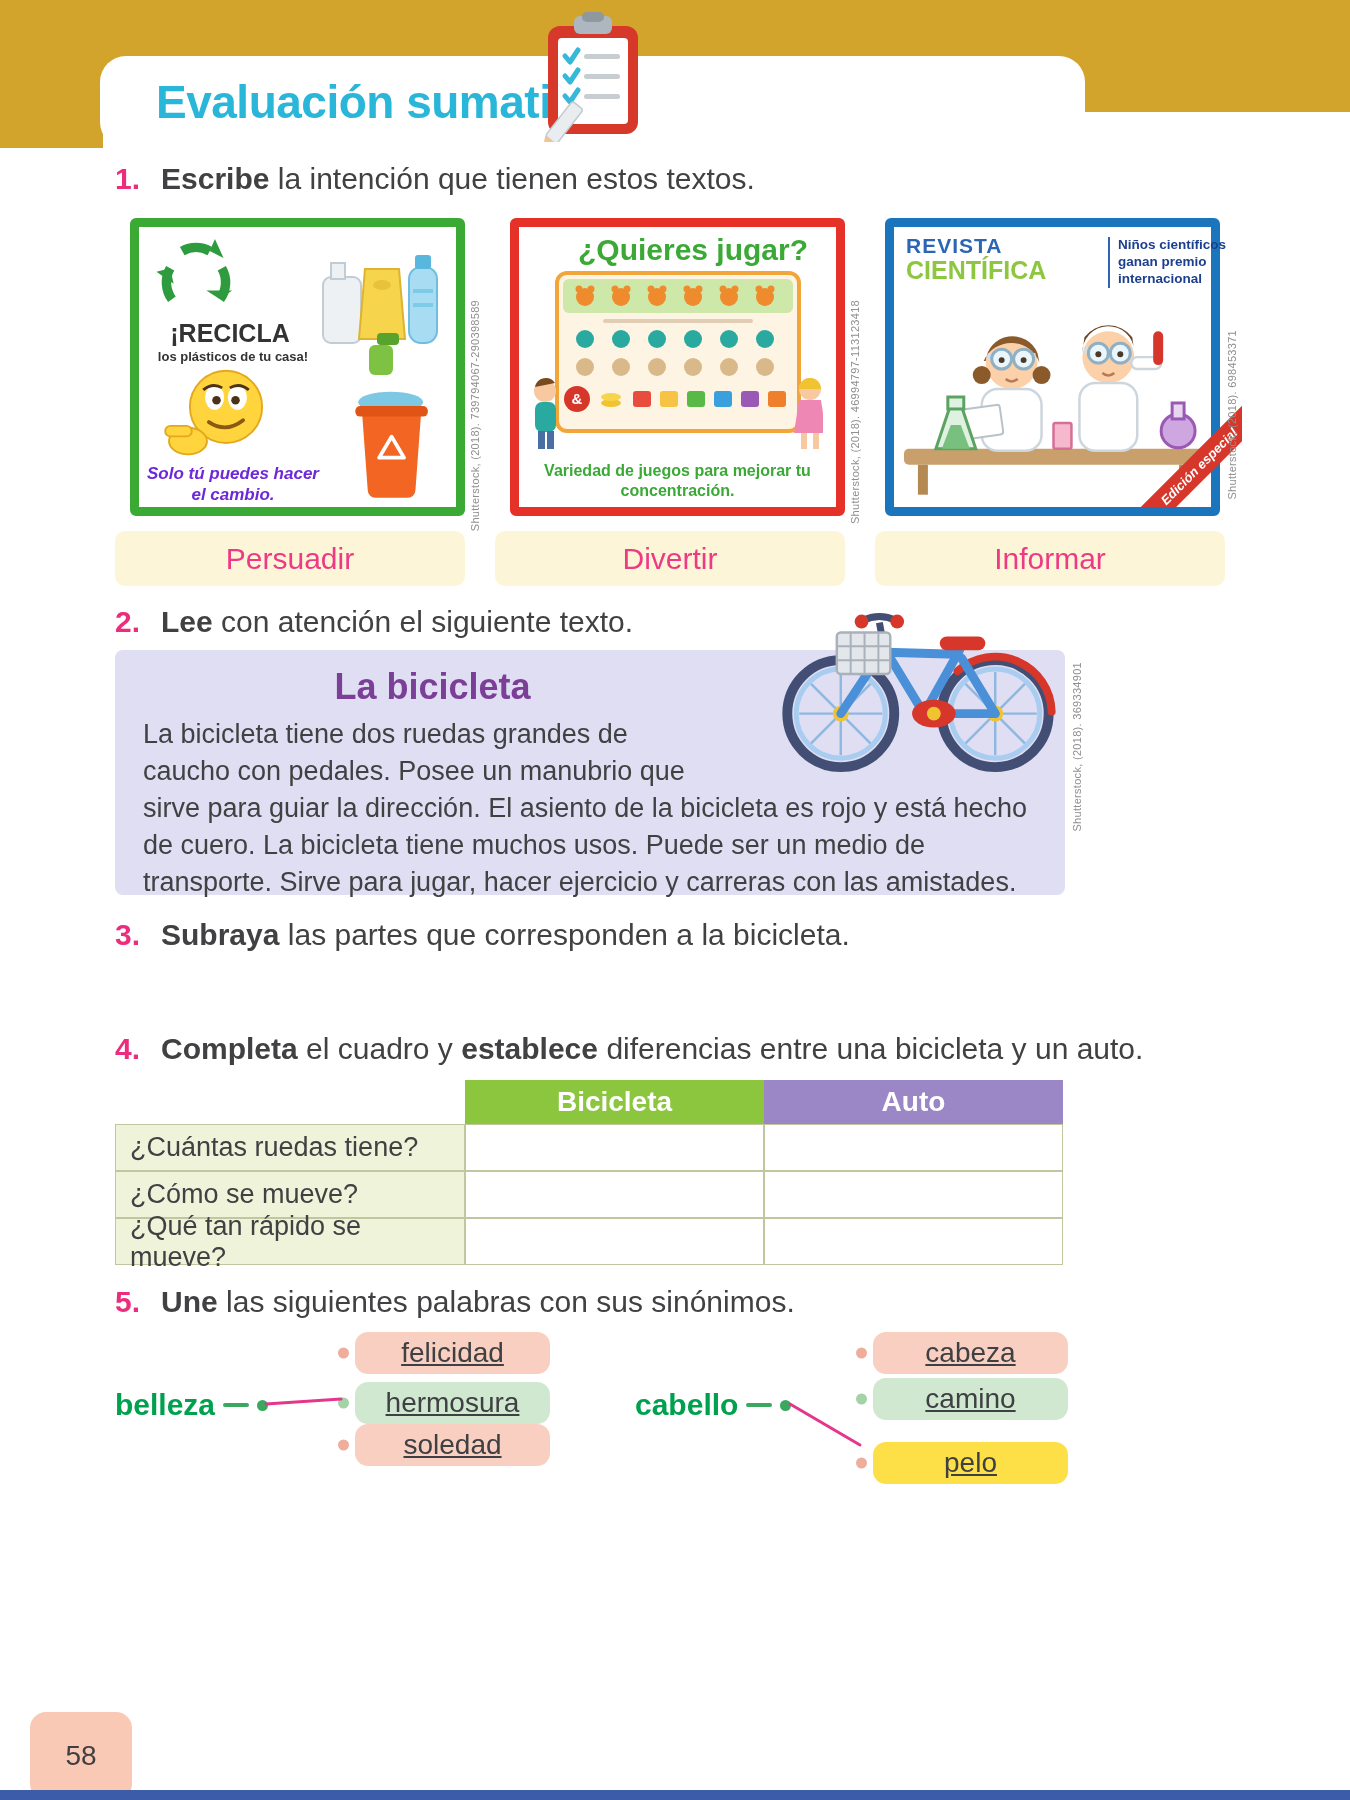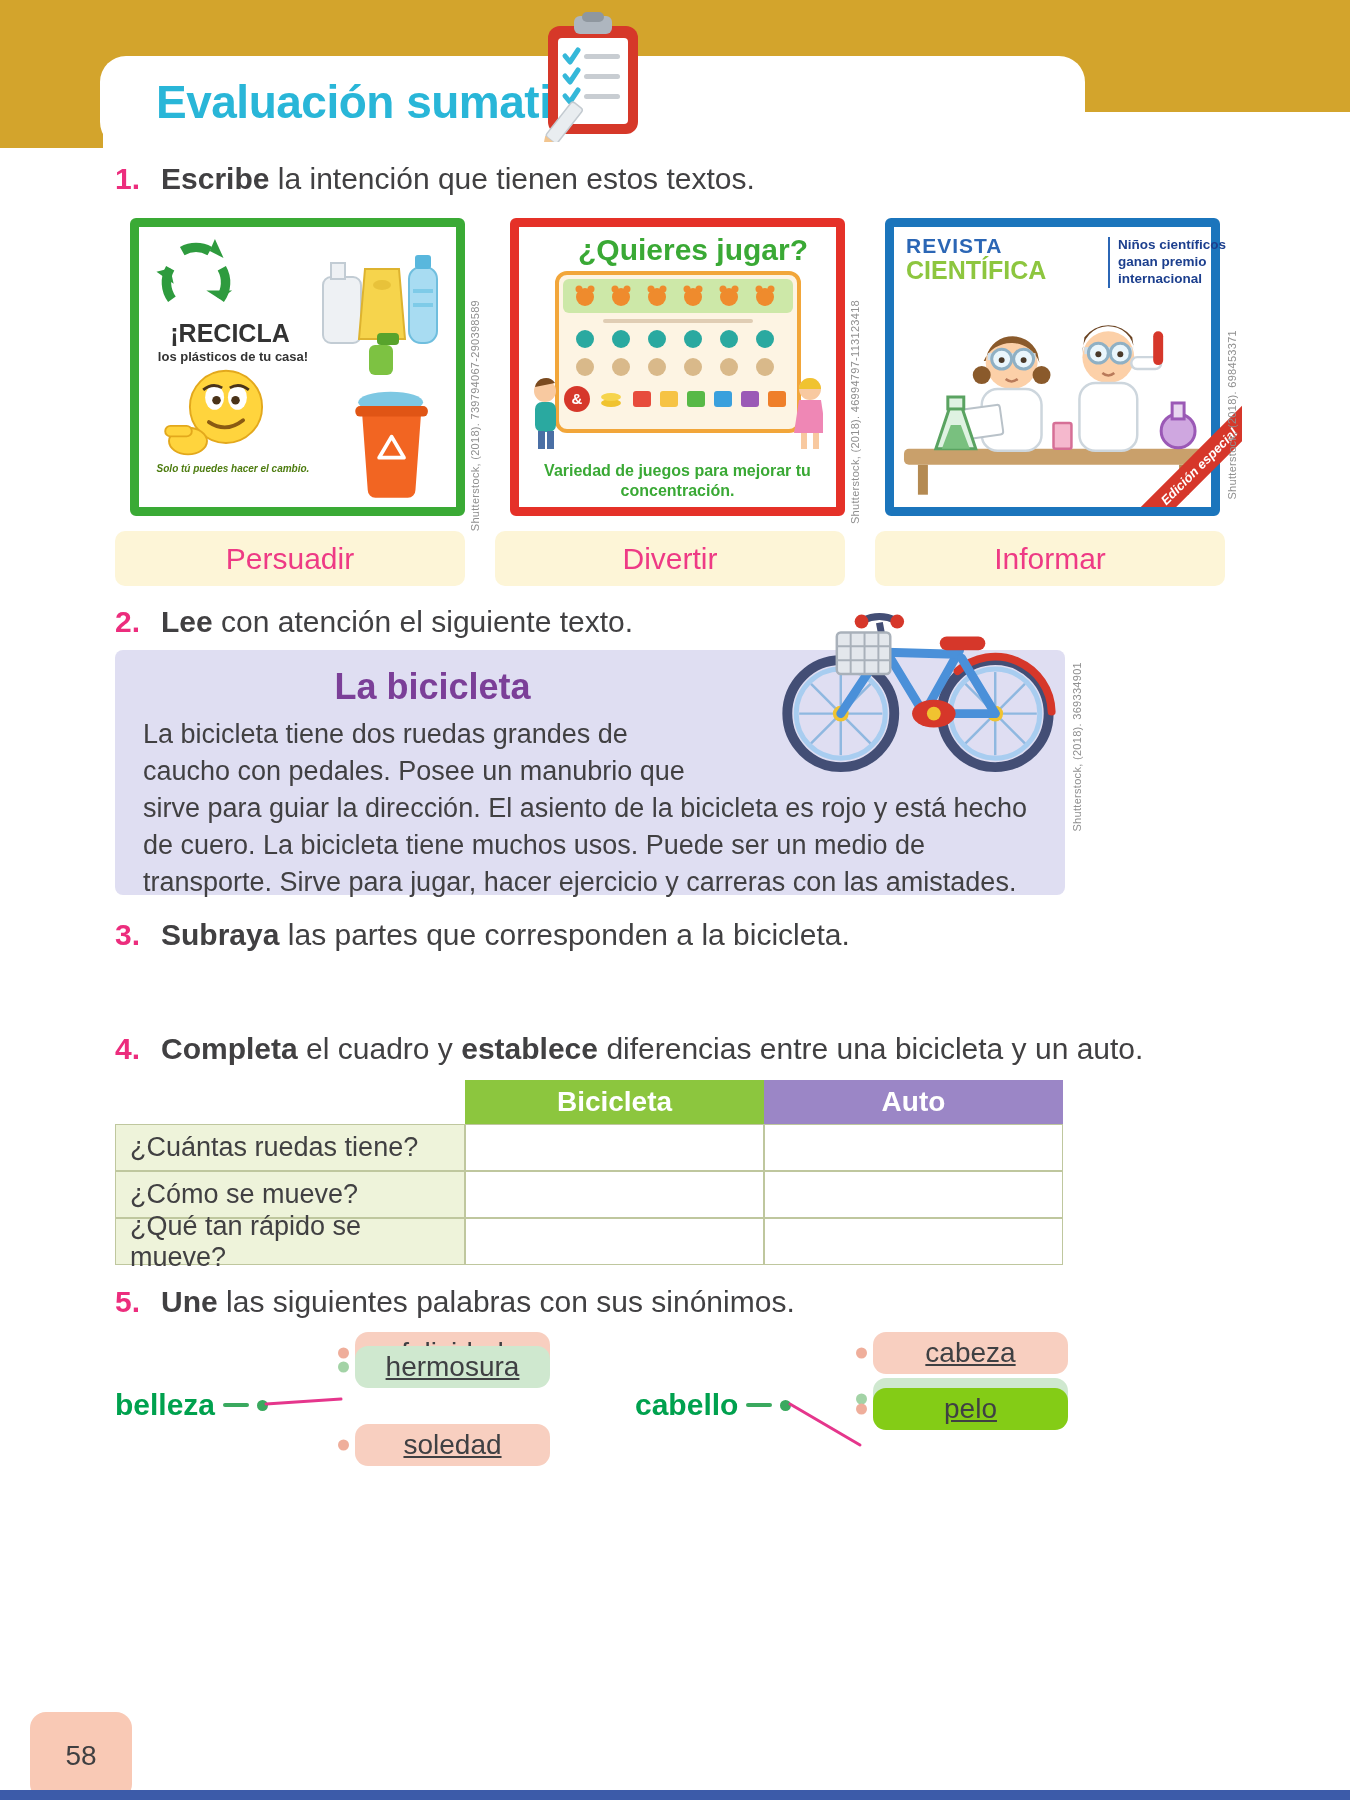--- a/index.html
+++ b/index.html
@@ -20,21 +20,21 @@
   .qrest{margin-left:0.28em;}
   .qmid{margin:4px 0.28em;}
   
   .card{position:absolute;top:218px;width:335px;height:298px;background:#ffffff;border-radius:6px;box-sizing:border-box;}
   .card-inner{position:relative;width:100%;height:100%;overflow:hidden;padding-left:31px;}
   #card1{left:130px;border:9px solid #3aaa35;}
   #card2{left:510px;border:9px solid #e53128;}
   #card3{left:885px;border:9px solid #1b75bc;}
   .c1-title{position:absolute;left:0;top:92px;width:182px;text-align:center;font-size:25px;font-weight:bold;color:#333333;}
   .c1-sub{position:absolute;left:0;top:122px;width:188px;text-align:center;font-size:13px;font-weight:bold;color:#333333;}
-  .c1-caption{position:absolute;left:4px;top:236px;width:180px;text-align:center;font-size:10px;font-weight:bold;font-style:italic;color:#4d7c0f;line-height:1.25;}
+  .c1-caption{position:absolute;left:4px;top:236px;width:180px;text-align:center;font-size:17px;font-weight:bold;font-style:italic;color:#6d28d9;line-height:1.25;}
   .c2-title{position:absolute;left:0;top:6px;width:100%;text-align:center;font-size:30px;font-weight:bold;color:#3aa935;}
   .c2-caption{position:absolute;left:10px;top:234px;width:297px;text-align:center;font-size:16px;font-weight:bold;color:#3aa935;line-height:1.25;}
   .c3-masthead{position:absolute;left:12px;top:8px;width:170px;line-height:1.05;}
   .c3-m1{font-size:21px;font-weight:bold;color:#2b66b5;letter-spacing:1px;}
   .c3-m2{font-size:25px;font-weight:bold;color:#8dc63f;}
   .c3-headline{position:absolute;right:6px;top:10px;width:118px;font-size:13.5px;font-weight:bold;color:#1c3f8e;line-height:1.25;border-left:2px solid #2b66b5;padding-left:8px;}
   .c3-illo{position:absolute;left:0;top:64px;}
   .ribbon{position:absolute;width:190px;right:-52px;bottom:28px;transform:rotate(-45deg);background:#d6372a;color:#ffffff;font-size:13px;font-weight:bold;font-style:italic;text-align:center;padding:5px 0;}
   .credit{position:absolute;writing-mode:vertical-rl;transform:rotate(180deg);font-size:11px;color:#8f8f8f;letter-spacing:0.3px;white-space:nowrap;}
   .answer-box{position:absolute;top:531px;height:55px;background:#fdf5d7;border-radius:10px;display:flex;align-items:center;justify-content:center;font-size:30px;color:#ee3a85;}
@@ -365,21 +365,21 @@
 
   <div class="match-word" style="left:115px">
     <span class="mw-label">belleza</span>
     <span class="mw-dash"></span>
     <span class="mw-dot"></span>
   </div>
   <div class="pill" style="left: 355px; top: 1332px; background: rgb(248, 207, 192);">
     <span class="pill-dot" style="background: rgb(239, 174, 155);"></span>
     <span>felicidad</span>
   </div>
-  <div class="pill" style="left: 355px; top: 1346px; background: rgb(207, 232, 207);">
+  <div class="pill" style="left: 355px; top: 1382px; background: rgb(207, 232, 207);">
     <span class="pill-dot" style="background: rgb(163, 211, 166);"></span>
     <span>hermosura</span>
   </div>
   <div class="pill" style="left: 355px; top: 1424px; background: rgb(248, 207, 192);">
     <span class="pill-dot" style="background: rgb(239, 174, 155);"></span>
     <span>soledad</span>
   </div>
 
   <div class="match-word" style="left:635px">
     <span class="mw-label">cabello</span>
@@ -387,21 +387,21 @@
     <span class="mw-dot"></span>
   </div>
   <div class="pill" style="left: 873px; top: 1332px; background: rgb(248, 207, 192);">
     <span class="pill-dot" style="background: rgb(239, 174, 155);"></span>
     <span>cabeza</span>
   </div>
   <div class="pill" style="left: 873px; top: 1378px; background: rgb(207, 232, 207);">
     <span class="pill-dot" style="background: rgb(163, 211, 166);"></span>
     <span>camino</span>
   </div>
-  <div class="pill" style="left: 873px; top: 1388px; background: #84cc16;">
+  <div class="pill" style="left: 873px; top: 1442px; background: #fde047;">
     <span class="pill-dot" style="background: rgb(239, 174, 155);"></span>
     <span>pelo</span>
   </div>
 
   <svg class="match-lines" viewBox="0 0 1350 170">
     <line x1="266" y1="84" x2="341" y2="79"></line>
     <line x1="790" y1="84" x2="860" y2="125"></line>
   </svg>
 
   <div class="page-tab">58</div>

